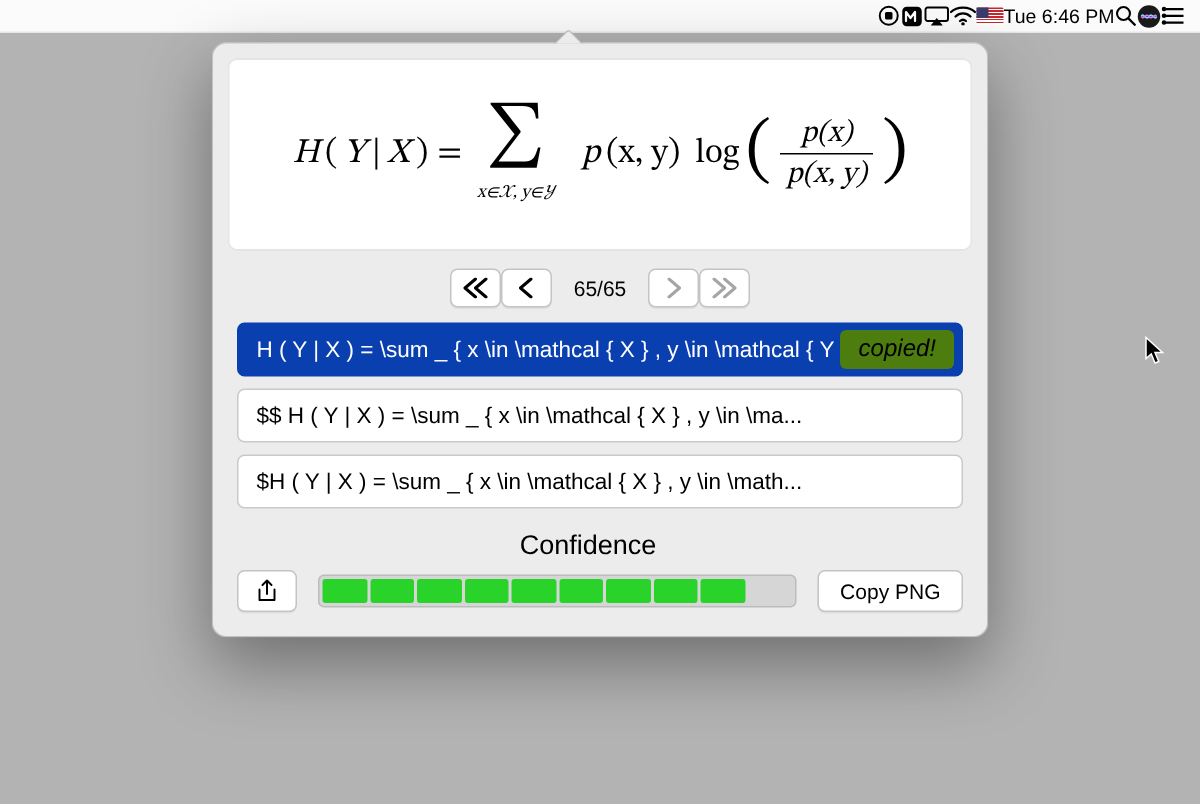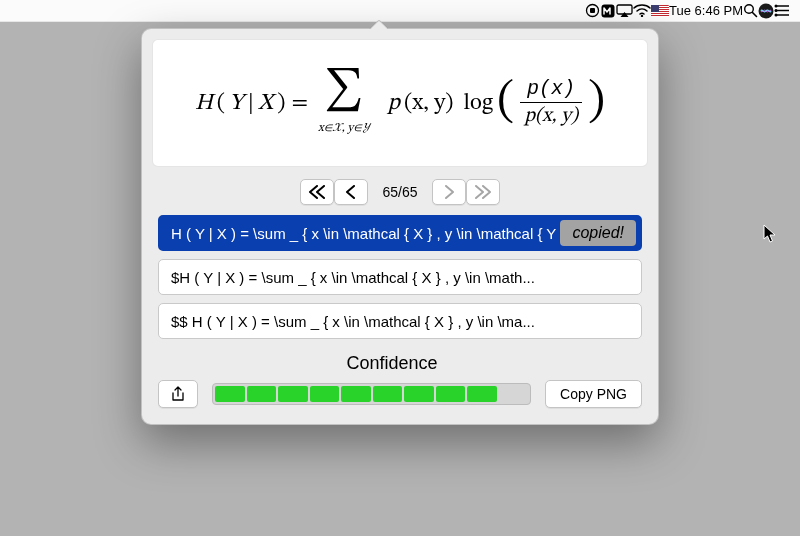--- a/index.html
+++ b/index.html
@@ -81,21 +81,21 @@
     display: flex;
     align-items: center;
     gap: 4px;
   }
   .math .rm { font-style: normal; }
   .math .op { font-style: normal; padding: 0 2px; }
   .sumblock { display: inline-flex; flex-direction: column; align-items: center; line-height: 1; padding: 0 4px; }
   .sumblock .sigma { font-style: normal; font-size: 42px; line-height: 0.9; }
   .sumblock .sub { font-size: 12px; font-style: italic; margin-top: 12px; }
   .frac { display: inline-flex; flex-direction: column; align-items: center; font-size: 20px; line-height: 1.1; vertical-align: middle; padding: 0 2px; }
-  .frac .num { padding: 0 4px 2px 4px; font-family: Liberation Mono, monospace; }
+  .frac .num { padding: 0 4px 2px 4px; }
   .frac .den { border-top: 1.3px solid #000; padding: 2px 4px 0 4px; text-align: right; }
   .bigparen { font-style: normal; font-size: 48px; line-height: 0.8; position: relative; top: -2px; }
 
   
   .pager {
     display: flex;
     align-items: center;
     justify-content: center;
     gap: 0;
     padding: 4px 0 10px 0;
@@ -130,21 +130,21 @@
   .row.selected {
     background: #0a3fb0;
     border: 2px solid #0a3fb0;
     color: #fff;
     padding: 0 11px;
   }
   .row .text { flex: 1; overflow: hidden; text-overflow: ellipsis; }
   .copied-pill {
     position: absolute;
     right: 4px; top: 3px; bottom: 3px;
-    background: #a3a3a3;
+    background: #4d7c0f;
     color: #000;
     font-style: italic;
     border-radius: 4px;
     padding: 0 12px;
     display: flex;
     align-items: center;
     font-size: 16px;
   }
 
   
@@ -307,24 +307,24 @@
         </svg>
     </div>
   </div>
 
   <div class="results">
     <div class="row selected">
       <span class="text">H ( Y | X ) = \sum _ { x \in \mathcal { X } , y \in \mathcal { Y } } p ( x , y ) \log</span>
       <span class="copied-pill">copied!</span>
     </div>
     <div class="row">
+      <span class="text">$$ H ( Y | X ) = \sum _ { x \in \mathcal { X } , y \in \ma...</span>
+    </div>
+    <div class="row">
       <span class="text">$H ( Y | X ) = \sum _ { x \in \mathcal { X } , y \in \math...</span>
-    </div>
-    <div class="row">
-      <span class="text">$$ H ( Y | X ) = \sum _ { x \in \mathcal { X } , y \in \ma...</span>
     </div>
   </div>
 
   <div class="conf-label">Confidence</div>
 
   <div class="footer">
     <div class="share-btn">
       <svg width="14" height="16" viewBox="0 0 14 16">
           <path d="M7 10 L7 1 M7 1 L4 4 M7 1 L10 4" stroke="#000" stroke-width="1.3" fill="none" stroke-linecap="round" stroke-linejoin="round"></path>
           <path d="M2 7 L2 14 L12 14 L12 7" stroke="#000" stroke-width="1.3" fill="none" stroke-linecap="round" stroke-linejoin="round"></path>

